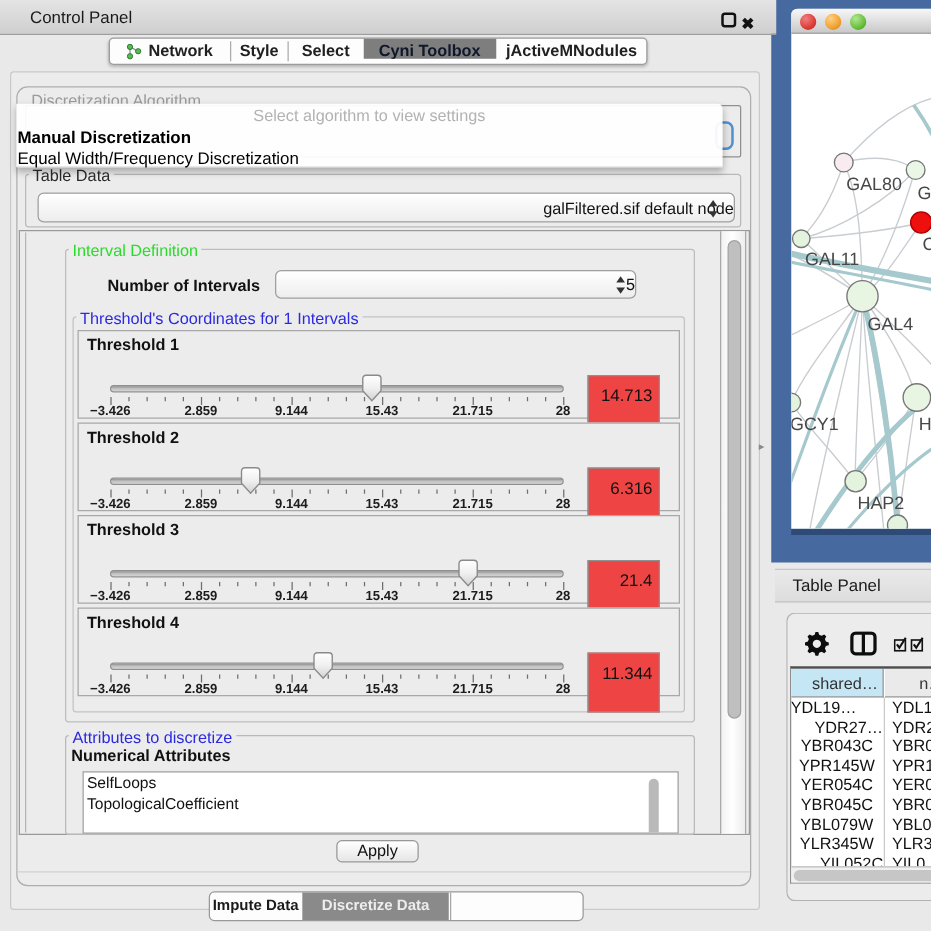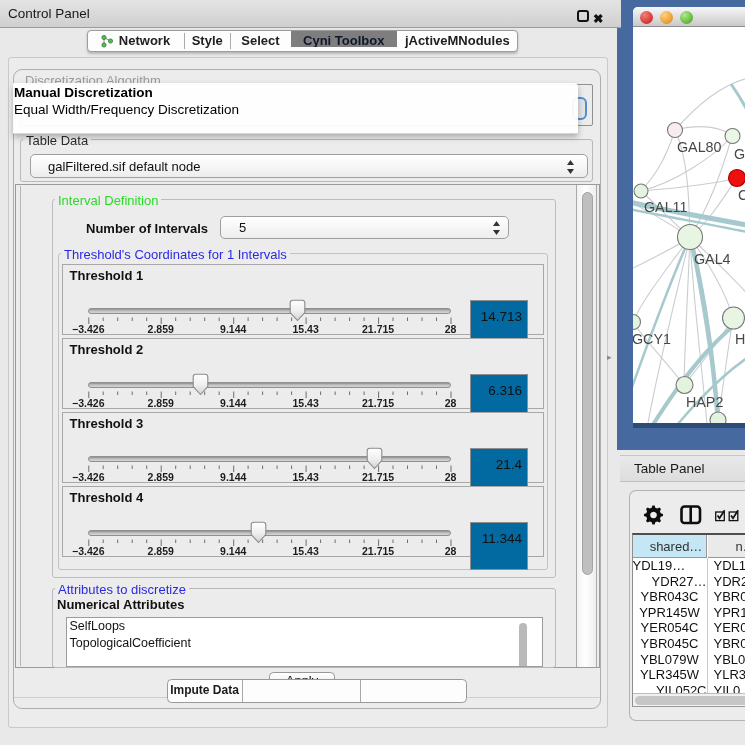--- a/index.html
+++ b/index.html
@@ -1,19 +1,19 @@
 <!DOCTYPE html>
 <html><head><meta charset="utf-8">
 <style>
 * { margin:0; padding:0; box-sizing:border-box; }
 html,body { width:745px; height:745px; overflow:hidden; font-family:"Liberation Sans",sans-serif; background:#e9e9e9; position:relative; }
 
 #cp-title { position:absolute; left:0; top:0; width:621px; height:28px; z-index:8;
   background:linear-gradient(#e4e4e4,#cfcfcf); border-bottom:1px solid #9d9d9d;
-  font-size:13.5px; color:#1a1a1a; line-height:28px; padding-left:8px; }
+  font-size:13.5px; color:#1a1a1a; line-height:28px; padding-left:24px; }
 #btn-float { position:absolute; left:577px; top:10px; width:11.5px; height:11.5px; border:2px solid #111; border-radius:3px; }
 #btn-close { position:absolute; left:593px; top:5px; font-size:12.5px; font-weight:bold; color:#111; }
 
 #outer { position:absolute; left:8px; top:57px; width:600px; height:671px;
   background:#ececec; border:1px solid #c9c9c9; border-radius:3px; }
 #inner { position:absolute; left:13px; top:69px; width:588px; height:639.5px;
   background:#ececec; border:1px solid #aeaeae; border-radius:9px; }
 #inner-split { position:absolute; left:14px; top:697px; width:586px; height:1px; background:#cfcfcf; }
 
 #tabs { position:absolute; left:86.5px; top:30px; height:22px; width:431px; background:#fdfdfd;
@@ -22,21 +22,21 @@
 #tabs .tab { position:absolute; top:0; height:20px; line-height:20px; text-align:center; white-space:nowrap; overflow:hidden; }
 #tabs .sep { position:absolute; top:2px; width:1px; height:16px; background:#ababab; }
 #tabs .sel { background:#7e7e7e; color:#0f172a; height:16px; }
 
 .group { position:absolute; border:1px solid #b9b9b9; border-radius:3px; }
 .glabel { position:absolute; font-size:13px; background:#ececec; padding:0 3px; white-space:nowrap; z-index:2; }
 
 #g-table { left:20px; top:139px; width:573px; height:43px; }
 #g-table-lbl { left:23px; top:132.5px; color:#2b2b2b; }
 .combo { position:absolute; background:linear-gradient(#ffffff,#ededed); border:1px solid #9f9f9f; border-radius:5px;
-  font-size:13px; color:#111; z-index:3; }
+  font-size:13px; color:#111; z-index:3;text-align:right; }
 #combo-table { left:30px; top:154px; width:558px; height:24px; line-height:23px; padding-left:17px; }
 .arr { position:absolute; }
 
 #scrollpane { position:absolute; left:15px; top:184px; width:585px; height:484px;
   border:1px solid #9a9a9a; background:#ececec; }
 #innerline { position:absolute; left:19.5px; top:186px; width:1px; height:480px; background:#b6b6b6; }
 #sb-track { position:absolute; left:575.5px; top:185px; width:21px; height:482px;
   background:linear-gradient(90deg,#f2f2f2,#ffffff 45%,#ededed); border-left:1px solid #a9a9a9; border-right:1px solid #a9a9a9; }
 #sb-thumb { position:absolute; left:5px; top:7px; width:11px; height:383px; background:#bfbfbf;
   border:1px solid #a2a2a2; border-radius:6px; }
@@ -48,36 +48,36 @@
 
 #g-th { left:58px; top:253px; width:490px; height:317px; border-color:#c2c2c2; }
 #g-th-lbl { left:61px; top:246.5px; color:#2b2ae0; }
 
 .throw { position:absolute; left:61.5px; width:482px; height:71px; border:1px solid #a8a8a8; background:#ececec; z-index:1; }
 .thlabel { position:absolute; left:7px; top:3.5px; font-size:13px; font-weight:bold; color:#111; }
 .track { position:absolute; left:25.5px; top:43.5px; width:362.5px; height:5.5px; border-radius:3px;
   background:linear-gradient(#8d8d8d,#bfbfbf 45%,#d6d6d6); border:1px solid #8f8f8f; }
 .tick-lbl { position:absolute; top:58.5px; width:60px; text-align:center; font-size:10.5px; font-weight:bold; color:#1c1c1c; }
 .thumb { position:absolute; top:34px; }
-.valbox { position:absolute; left:407px; top:35px; width:58.5px; height:48px; background:#0369a1;
+.valbox { position:absolute; left:407px; top:35px; width:58.5px; height:48px; background:#ef4444;
   border:1.5px solid #8f8f8f; font-size:13.5px; color:#111; text-align:right; padding:8px 5px 0 0; }
 
 #g-attr { left:52px; top:588px; width:504px; height:80px; }
 #g-attr-lbl { left:55px; top:581.5px; color:#2b2ae0; }
 #num-lbl { position:absolute; left:57px; top:597px; font-size:13px; font-weight:bold; color:#111; }
 #attrlist { position:absolute; left:65.5px; top:616.5px; width:477.5px; height:50px; background:#fff;
   border:1px solid #9c9c9c; font-size:12.5px; color:#111; overflow:hidden; z-index:1; }
 #attrlist .li { padding-left:3px; height:17px; line-height:17.5px; }
 #attr-sbthumb { position:absolute; left:452px; top:5px; width:8.5px; height:44px; background:#b9b9b9; border-radius:4px 4px 0 0; }
 
 #apply { position:absolute; left:269px; top:671.5px; width:66px; height:18px;
   background:linear-gradient(#ffffff,#e6e6e6); border:1px solid #989898; border-radius:4.5px;
   font-size:13px; color:#111; text-align:center; line-height:16px; }
 
-#btabs { position:absolute; left:167px; top:679px; height:23.5px; width:300px; background:#fdfdfd;
+#btabs { position:absolute; left:167px; top:713px; height:23.5px; width:300px; background:#fdfdfd;
   border:1px solid #999; border-radius:4.5px; font-size:13px; font-weight:bold; color:#1b1b1b; z-index:5; }
 #btabs .tab { position:absolute; top:0; height:21.5px; line-height:21.5px; text-align:center; white-space:nowrap; font-size:12px; overflow:hidden; }
 #btabs .sep { position:absolute; top:0; width:1px; height:21.5px; background:#a8a8a8; }
 #btabs .sel { background:#8a8a8a; color:#ededed; }
 
 
 #popup { position:absolute; left:13px; top:82.5px; width:565px; height:51.5px; border-radius:0 4px 0 0;
   background:rgba(255,255,255,0.94); border-bottom:1px solid #d6d6d6;
   box-shadow:0 3px 6px rgba(0,0,0,0.28); z-index:20; }
 #popup .hint { text-align:center; font-size:13px; color:#b2b2b2; margin-top:2px; }
@@ -355,24 +355,26 @@
 
 <div id="sb-track" style="position:absolute;left:575.5px;top:185px;width:21px;height:482px;background:linear-gradient(90deg,#f2f2f2,#ffffff 45%,#ededed);border-left:1px solid #a9a9a9;border-right:1px solid #a9a9a9">
   <div id="sb-thumb"></div>
 </div>
 
 <div id="apply">Apply</div>
 
 <div id="btabs">
   <div class="tab" style="left:0;width:73px">Impute Data</div>
   <div class="sep" style="left:73.5px"></div>
+  <div class="tab sel" style="left:74px;width:117px">Discretize Data</div>
   <div class="sep" style="left:191.5px"></div>
 </div>
 
 <div id="popup">
+  <div class="hint">Select algorithm to view settings</div>
   <div class="it1">Manual Discretization</div>
   <div class="it2">Equal Width/Frequency Discretization</div>
 </div>
 
 <div id="netframe">
     <div class="shade"></div>
   </div>
 <div id="netwin">
   <div id="nettitle">
     <div class="tl" style="left:7px;background:radial-gradient(circle at 35% 30%,#f08080,#dd3d36 60%,#b02020)"></div>

